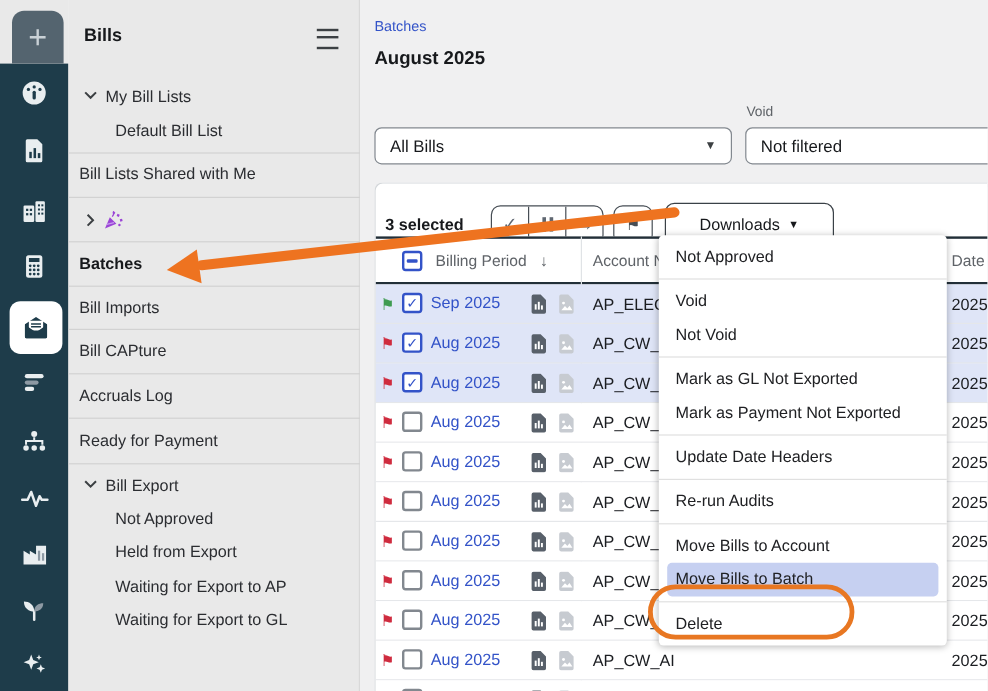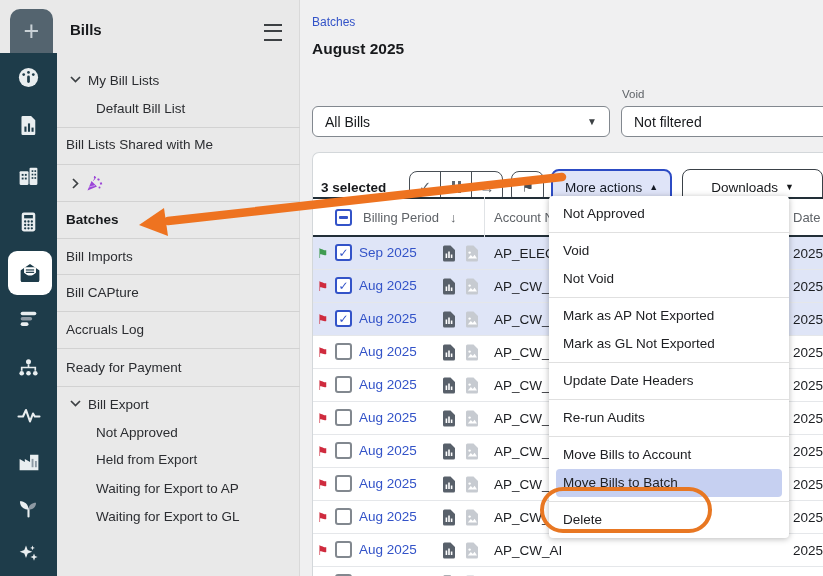--- a/index.html
+++ b/index.html
@@ -317,24 +317,20 @@
       <div class="btn-cell">
           <span class="pause"></span>
         </div>
       <div class="btn-cell">
           <span style="font-weight:bold">→</span>
         </div>
     </div>
     <div class="flag-btn">
         <span>⚑</span>
       </div>
-    <div class="more-btn">
-      <span>More actions</span>
-      <span class="caret">▲</span>
-    </div>
     <div class="dl-btn">
       <span>Downloads</span>
       <span class="caret">▼</span>
     </div>
   </div>
 
   <div class="thead">
     <div class="cb ind" style="top:10px"></div>
     <span class="th-label" style="left:50px">Billing Period</span>
     <span class="th-label" style="left:137px">↓</span>
@@ -581,22 +577,22 @@
 
 <div class="abs menu">
   <div class="mgroup">
     <div class="mi">Not Approved</div>
   </div>
   <div class="mgroup">
     <div class="mi">Void</div>
     <div class="mi">Not Void</div>
   </div>
   <div class="mgroup">
-    <div class="mi">Mark as AP Not Exported</div>
     <div class="mi">Mark as GL Not Exported</div>
+    <div class="mi">Mark as Payment Not Exported</div>
   </div>
   <div class="mgroup">
     <div class="mi">Update Date Headers</div>
   </div>
   <div class="mgroup">
     <div class="mi">Re-run Audits</div>
   </div>
   <div class="mgroup">
     <div class="mi">Move Bills to Account</div>
     <div class="mi hl">Move Bills to Batch</div>

